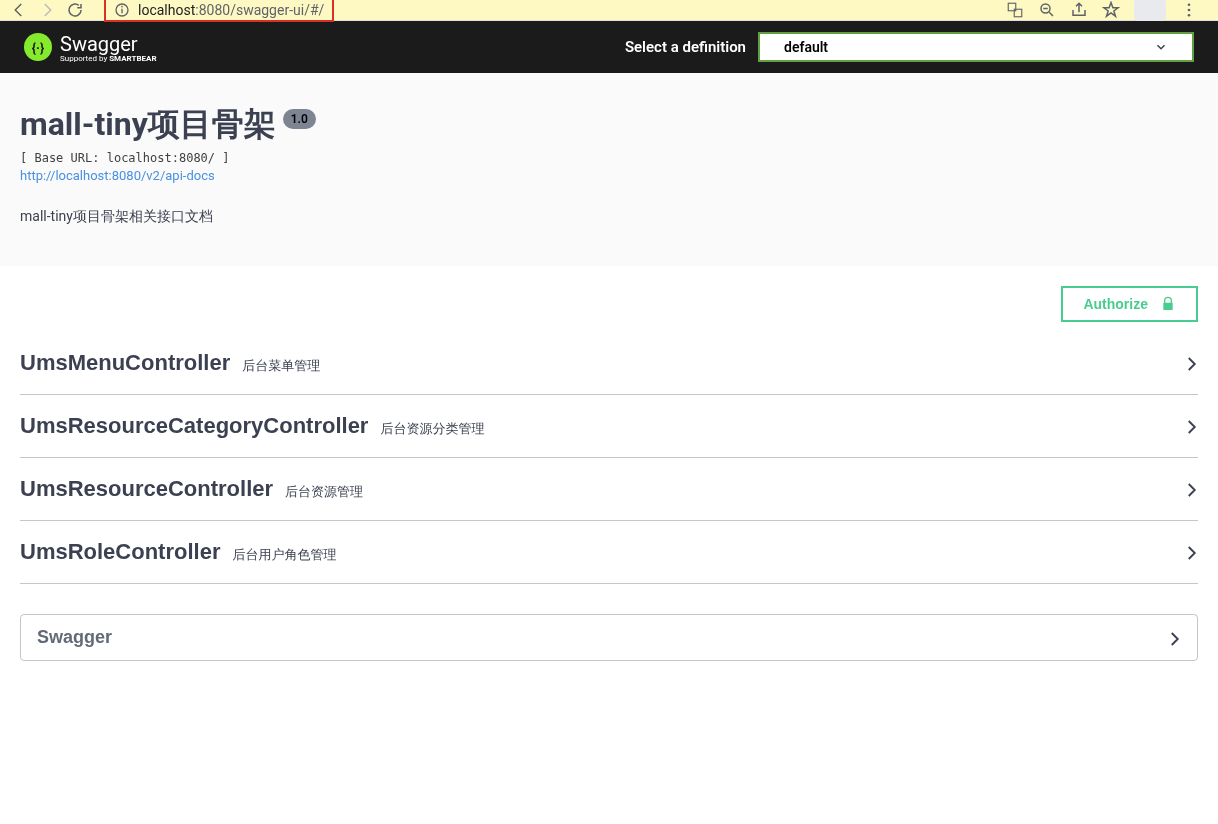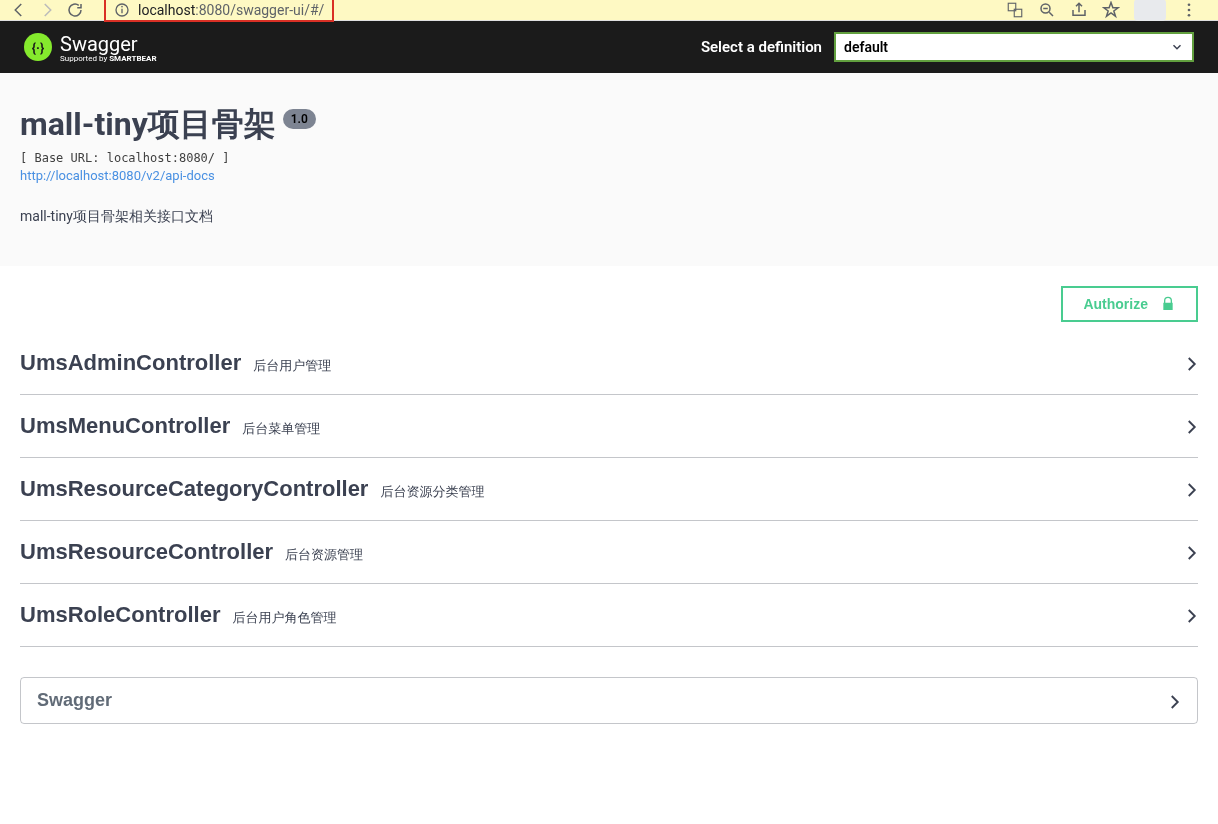--- a/index.html
+++ b/index.html
@@ -18,21 +18,21 @@
     .chrome-avatar { width: 32px; height: 22px; background: #e8eaed; border-radius: 4px; }
     
     
     .swagger-topbar { background: #1b1b1b; height: 52px; display: flex; align-items: center; justify-content: space-between; padding: 0 24px; }
     .swagger-logo-area { display: flex; align-items: center; gap: 8px; }
     .swagger-logo-circle { width: 28px; height: 28px; background: #85ea2d; border-radius: 50%; display: flex; align-items: center; justify-content: center; font-weight: bold; color: #1b1b1b; font-size: 13px; }
     .swagger-logo-text { color: #fff; font-size: 20px; font-weight: 400; }
     .swagger-logo-sub { color: #fff; font-size: 8px; display: block; margin-top: -2px; }
     .definition-area { display: flex; align-items: center; gap: 12px; }
     .definition-label { color: #fff; font-weight: 600; font-size: 15px; }
-    .definition-select { background: #fff; border: 2px solid #62a03f; border-radius: 0; padding: 5px 8px; font-size: 14px; font-weight: 600; width: 360px; display: flex; align-items: center; justify-content: space-between; cursor: pointer; }
+    .definition-select { background: #fff; border: 2px solid #62a03f; border-radius: 0; padding: 5px 24px; font-size: 14px; font-weight: 600; width: 436px; display: flex; align-items: center; justify-content: space-between; cursor: pointer; }
     
     
     .info-section { padding: 30px 20px 40px 20px; background: #fafafa; }
     .api-title { font-size: 32px; font-weight: 700; color: #3b4151; display: inline-flex; align-items: center; gap: 7px; }
     .version-badge { background: #7d8492; color: #000000; font-size: 12px; padding: 3px 8px; border-radius: 14px; font-weight: 600; position: relative; top: -6px; }
     .base-url-line { font-family: monospace; font-size: 12px; color: #404040; margin-top: 4px; }
     .api-docs-link { color: #4990e2; font-size: 13px; text-decoration: none; display: inline-block; margin-top: 2px; }
     .api-description { font-size: 14px; color: #3b4151; margin-top: 24px; }
     
     
@@ -160,31 +160,20 @@
     <span>Authorize</span>
     <svg class="lock-icon-svg" viewBox="0 0 24 24">
       <path d="M6 10V7a6 6 0 0 1 12 0v3h1v11H5V10h1zm2 0h8V7a4 4 0 0 0-8 0v3z"></path>
     </svg>
   </button>
 </div>
 
 <div class="operations-section">
   <div class="tag-row">
     <div class="tag-left">
-      <span class="tag-name">UmsAdminController</span>
-      <span class="tag-desc">后台用户管理</span>
-    </div>
-    <span class="chevron-right">
-      <svg viewBox="0 0 24 24" width="18" height="18">
-          <path fill="none" stroke="#3b4151" stroke-width="2.5" d="M9 4l8 8-8 8"></path>
-        </svg>
-    </span>
-  </div>
-  <div class="tag-row">
-    <div class="tag-left">
       <span class="tag-name">UmsMenuController</span>
       <span class="tag-desc">后台菜单管理</span>
     </div>
     <span class="chevron-right">
       <svg viewBox="0 0 24 24" width="18" height="18">
           <path fill="none" stroke="#3b4151" stroke-width="2.5" d="M9 4l8 8-8 8"></path>
         </svg>
     </span>
   </div>
   <div class="tag-row">

